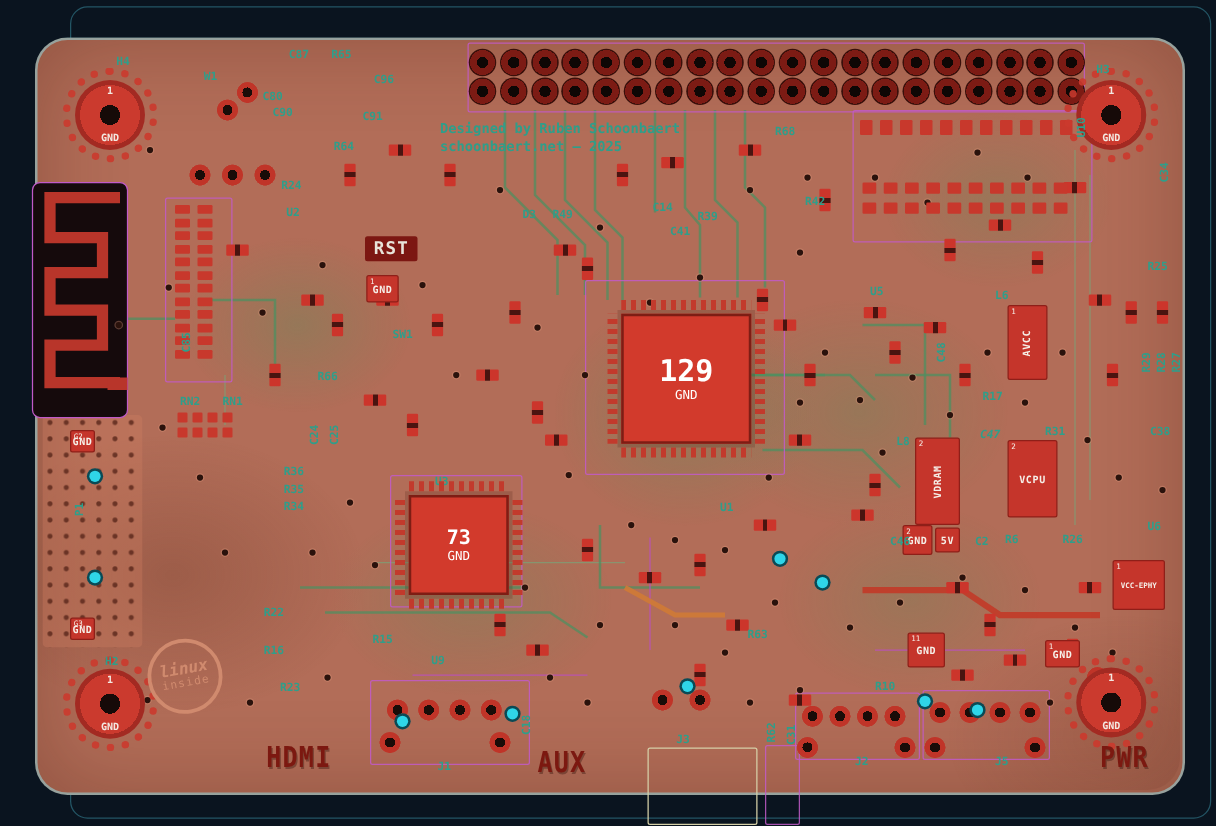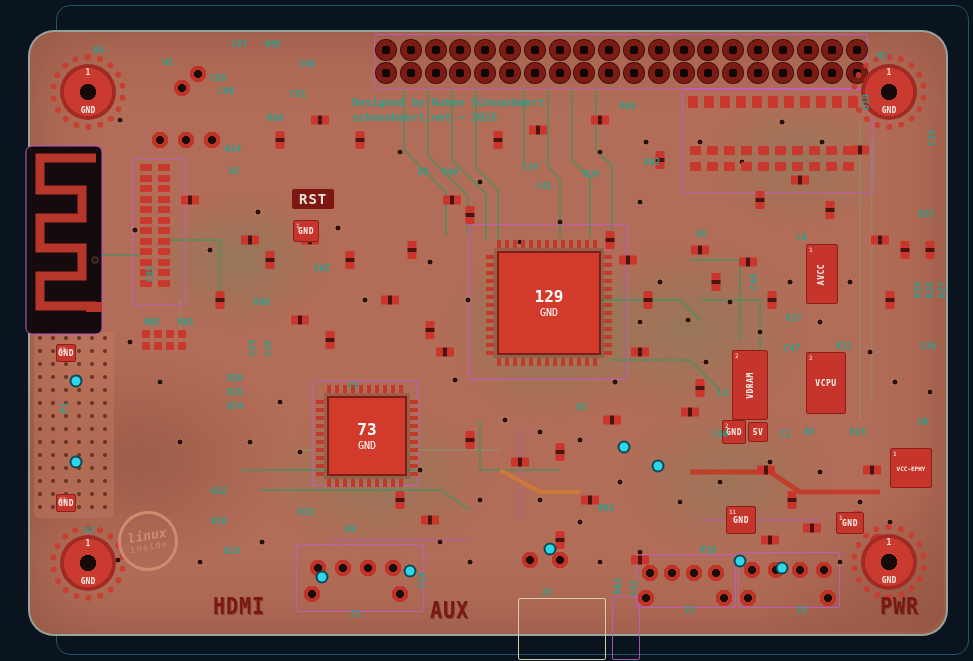--- a/index.html
+++ b/index.html
@@ -62,21 +62,21 @@
        white-space:nowrap;transform-origin:top left;z-index:5;}
   .port{position:absolute;color:#7c1810;font-weight:bold;font-size:20px;letter-spacing:1px;
         transform:scaleY(1.15);transform-origin:top left;z-index:5;
         text-shadow:1px 1px 0 rgba(40,8,4,.35);}
   .chip{position:absolute;background:#d23a2c;border:2px solid #7e1d14;display:flex;flex-direction:column;
         align-items:center;justify-content:center;color:#fff;z-index:4;
         box-shadow:0 0 0 3px rgba(60,20,12,.18);}
   .chip .pn{font-weight:bold;line-height:1;}
   .chip .net{font-size:10px;margin-top:3px;line-height:1;}
   .chip1{left:497px;top:251px;width:100px;height:100px;}
-  .chip1 .pn{font-size:16px;}
+  .chip1 .pn{font-size:24px;}
   .chip2{left:327px;top:396px;width:76px;height:76px;}
   .chip2 .pn{font-size:16px;}
   .pins{position:absolute;}
   .pins.h{height:8px;left:-2px;right:-2px;background:repeating-linear-gradient(90deg,#c23a2c 0 4px,rgba(0,0,0,0) 4px 8px);}
   .pins.t{top:-13px;} .pins.b{bottom:-13px;}
   .pins.v{width:8px;top:-2px;bottom:-2px;background:repeating-linear-gradient(0deg,#c23a2c 0 4px,rgba(0,0,0,0) 4px 8px);}
   .pins.l{left:-13px;} .pins.r{right:-13px;}
   #titleblock{position:absolute;left:352px;top:92px;color:#2f9e8a;z-index:5;}
   #titleblock .t1{font-size:19px;font-weight:bold;letter-spacing:.5px;}
   #titleblock .t2{font-size:11px;font-weight:bold;margin-top:4px;}
@@ -460,41 +460,41 @@
       <div class="des" style="left: 299px; top: 60px;">C96</div>
       <div class="des" style="left: 210px; top: 74px;">C80</div>
       <div class="des" style="left: 218px; top: 87px;">C90</div>
       <div class="des" style="left: 290px; top: 90px;">C91</div>
       <div class="des" style="left: 267px; top: 114px;">R64</div>
       <div class="des" style="left: 225px; top: 145px;">R24</div>
       <div class="des" style="left: 229px; top: 167px;">U2</div>
       <div class="des" style="left: 418px; top: 168px;">D3</div>
       <div class="des" style="left: 442px; top: 168px;">R49</div>
       <div class="des" style="left: 522px; top: 163px;">C14</div>
-      <div class="des" style="left: 558px; top: 170px; margin-left: 25px;">R39</div>
+      <div class="des" style="left: 558px; top: 170px;">R39</div>
       <div class="des" style="left: 536px; top: 182px;">C41</div>
       <div class="des" style="left: 620px; top: 102px;">R68</div>
       <div class="des" style="left: 644px; top: 115px; margin-top: 43px;">R42</div>
       <div class="des" style="left: 696px; top: 230px;">U5</div>
       <div class="des" style="left: 862px; top: 110px; transform: rotate(-90deg);">U10</div>
       <div class="des" style="left: 877px; top: 52px;">H3</div>
       <div class="des" style="left: 93px; top: 46px;">H4</div>
       <div class="des" style="left: 84px; top: 526px;">H2</div>
       <div class="des" style="left: 928px; top: 146px; transform: rotate(-90deg);">C34</div>
       <div class="des" style="left: 918px; top: 210px;">R25</div>
       <div class="des" style="left: 796px; top: 233px;">L6</div>
       <div class="des" style="left: 750px; top: 290px; transform: rotate(-90deg);">C48</div>
       <div class="des" style="left: 786px; top: 314px;">R17</div>
       <div class="des" style="left: 914px; top: 298px; transform: rotate(-90deg);">R29</div>
       <div class="des" style="left: 926px; top: 298px; transform: rotate(-90deg);">R28</div>
       <div class="des" style="left: 938px; top: 298px; transform: rotate(-90deg);">R27</div>
       <div class="des" style="left: 836px; top: 342px;">R31</div>
       <div class="des" style="left: 784px; top: 344px; font-style: italic;">C47</div>
       <div class="des" style="left: 920px; top: 342px;">C38</div>
-      <div class="des" style="left: 717px; top: 350px; margin-top: 39px;">L8</div>
+      <div class="des" style="left: 717px; top: 350px;">L8</div>
       <div class="des" style="left: 804px; top: 428px;">R6</div>
       <div class="des" style="left: 780px; top: 430px;">C2</div>
       <div class="des" style="left: 850px; top: 428px;">R26</div>
       <div class="des" style="left: 918px; top: 418px;">U6</div>
       <div class="des" style="left: 712px; top: 430px;">C46</div>
       <div class="des" style="left: 314px; top: 264px;">SW1</div>
       <div class="des" style="left: 254px; top: 298px;">R66</div>
       <div class="des" style="left: 144px; top: 318px;">RN2</div>
       <div class="des" style="left: 178px; top: 318px;">RN1</div>
       <div class="des" style="left: 146px; top: 282px; transform: rotate(-90deg);">C85</div>

